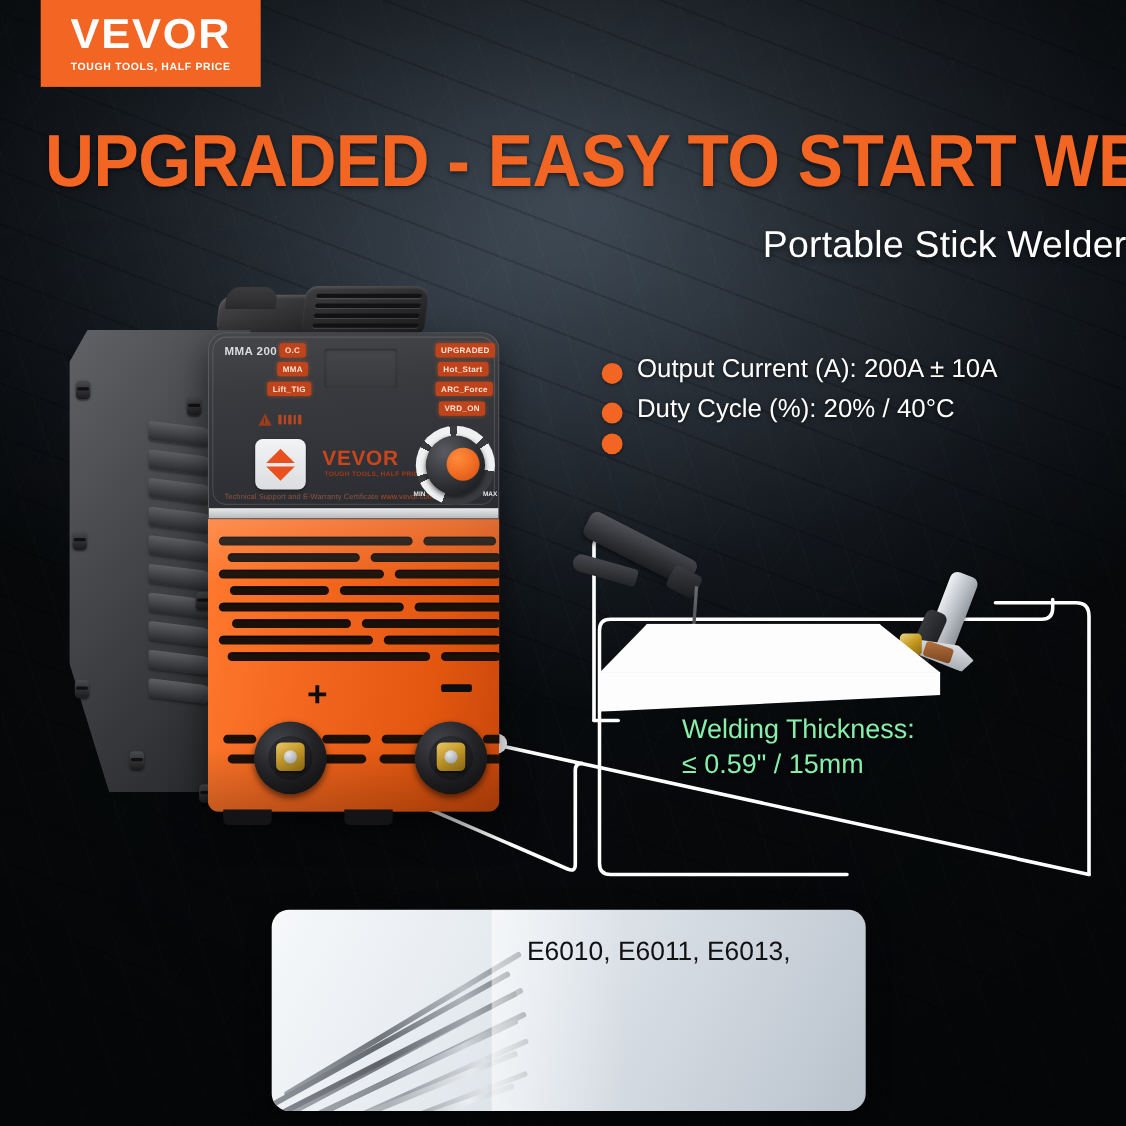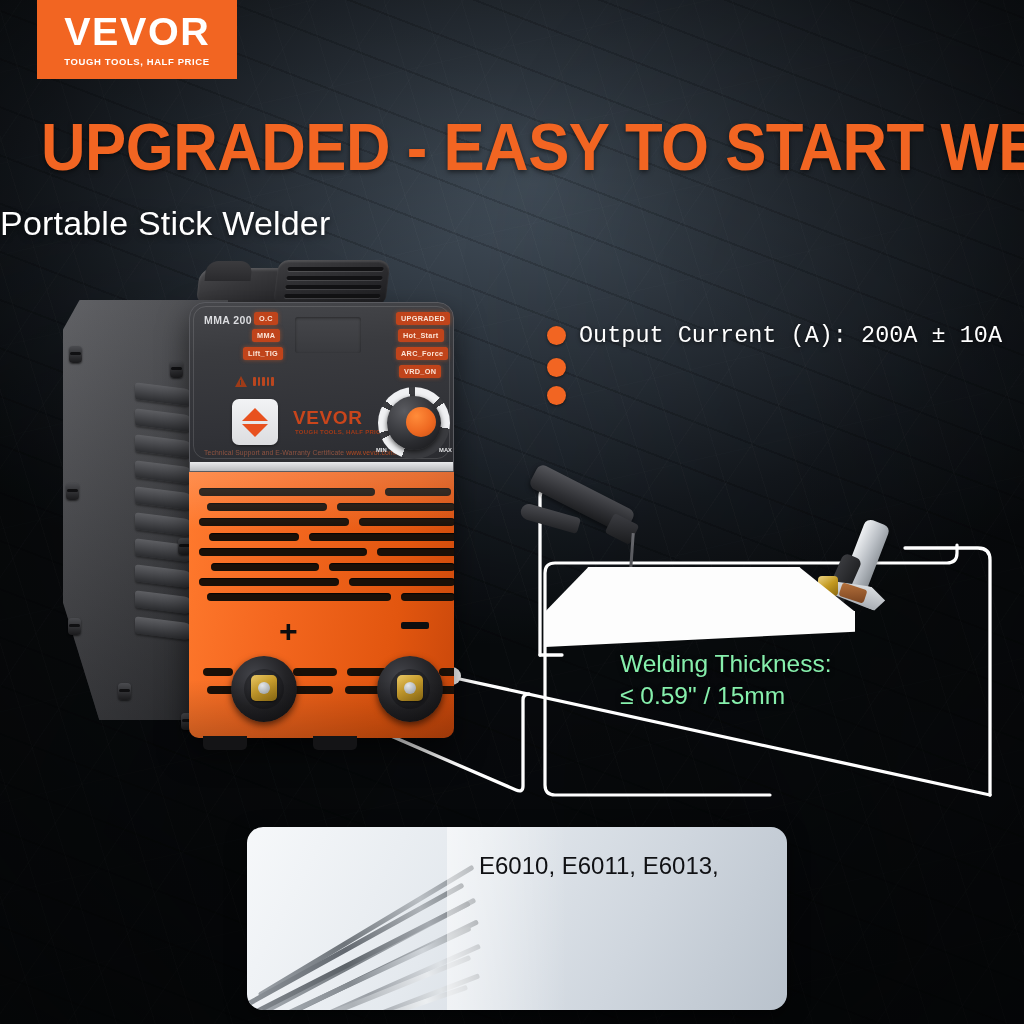--- a/index.html
+++ b/index.html
@@ -39,27 +39,27 @@
         display:flex;flex-direction:column;align-items:center;justify-content:center;}
   .logo-word{color:#fff;font-size:38px;font-weight:bold;letter-spacing:1.5px;line-height:1;
              font-family:"Liberation Sans",sans-serif;transform:scaleX(1.04);}
   .logo-tag{color:#fff;font-size:9.5px;font-weight:bold;letter-spacing:.6px;margin-top:5px;}
 
   
   .headline{position:absolute;left:0;right:0;top:113px;text-align:center;
     color:#F26522;font-size:67px;font-weight:bold;letter-spacing:-0.5px;line-height:1;
     transform:scaleX(.92);font-family:"Liberation Sans",sans-serif;
     text-shadow:0 2px 5px rgba(0,0,0,.55);white-space:nowrap;}
-  .subhead{position:absolute;left:0;right:0;top:204px;text-align:left;
+  .subhead{position:absolute;left:0;right:0;top:204px;text-align:right;
     color:#fff;font-size:34px;font-weight:normal;letter-spacing:.2px;
     text-shadow:0 2px 6px rgba(0,0,0,.6);}
 
   
   .specs{position:absolute;left:547px;top:322px;}
-  .spec{display:flex;align-items:center;margin-bottom:9px;font-family:Liberation Mono, monospace;}
+  .spec{display:flex;align-items:flex-end;margin-bottom:9px;}
   .spec-dot{width:19px;height:19px;border-radius:50%;background:#F26522;flex:none;margin-right:13px;
             box-shadow:0 1px 3px rgba(0,0,0,.5);}
   .spec-txt{color:#fff;font-size:23.5px;white-space:nowrap;text-shadow:0 1px 4px rgba(0,0,0,.7);}
 
   
   .welder{position:absolute;left:63px;top:258px;width:430px;height:500px;}
 
   .handle{position:absolute;left:135px;top:0px;width:190px;height:48px;}
   .handle-grip{position:absolute;left:0;top:10px;width:92px;height:36px;border-radius:14px 8px 8px 10px;
     background:linear-gradient(160deg,#4b4b4e 0%,#37373a 45%,#242427 100%);
@@ -225,20 +225,21 @@
   <div class="headline">UPGRADED - EASY TO START WELDING</div>
   <div class="subhead">Portable Stick Welder</div>
 
   <div class="specs">
     <div class="spec">
       <span class="spec-dot"></span>
       <span class="spec-txt">Output Current (A): 200A ± 10A</span>
     </div>
     <div class="spec">
       <span class="spec-dot"></span>
+      <span class="spec-txt">Duty Cycle (%): 20% / 40°C</span>
     </div>
     <div class="spec">
       <span class="spec-dot"></span>
     </div>
   </div>
 
   <svg class="callout-svg" width="1024" height="1024" viewBox="0 0 1024 1024">
     <path d="M957,545 L957,553 Q957,563 947,563 L555,563 Q545,563 545,573 L545,785 Q545,795 555,795 L770,795" fill="none" stroke="#ffffff" stroke-width="3.2" stroke-linecap="round"></path>
     <path d="M455,683 L600,683 Q612,683 612,695 L612,790" fill="none" stroke="#ffffff" stroke-width="3.2" stroke-linecap="round" opacity="0"></path>
     <path d="M466,676 L528,770 Q533,778 543,778 L630,778" fill="none" stroke="#ffffff" stroke-width="0"></path>

